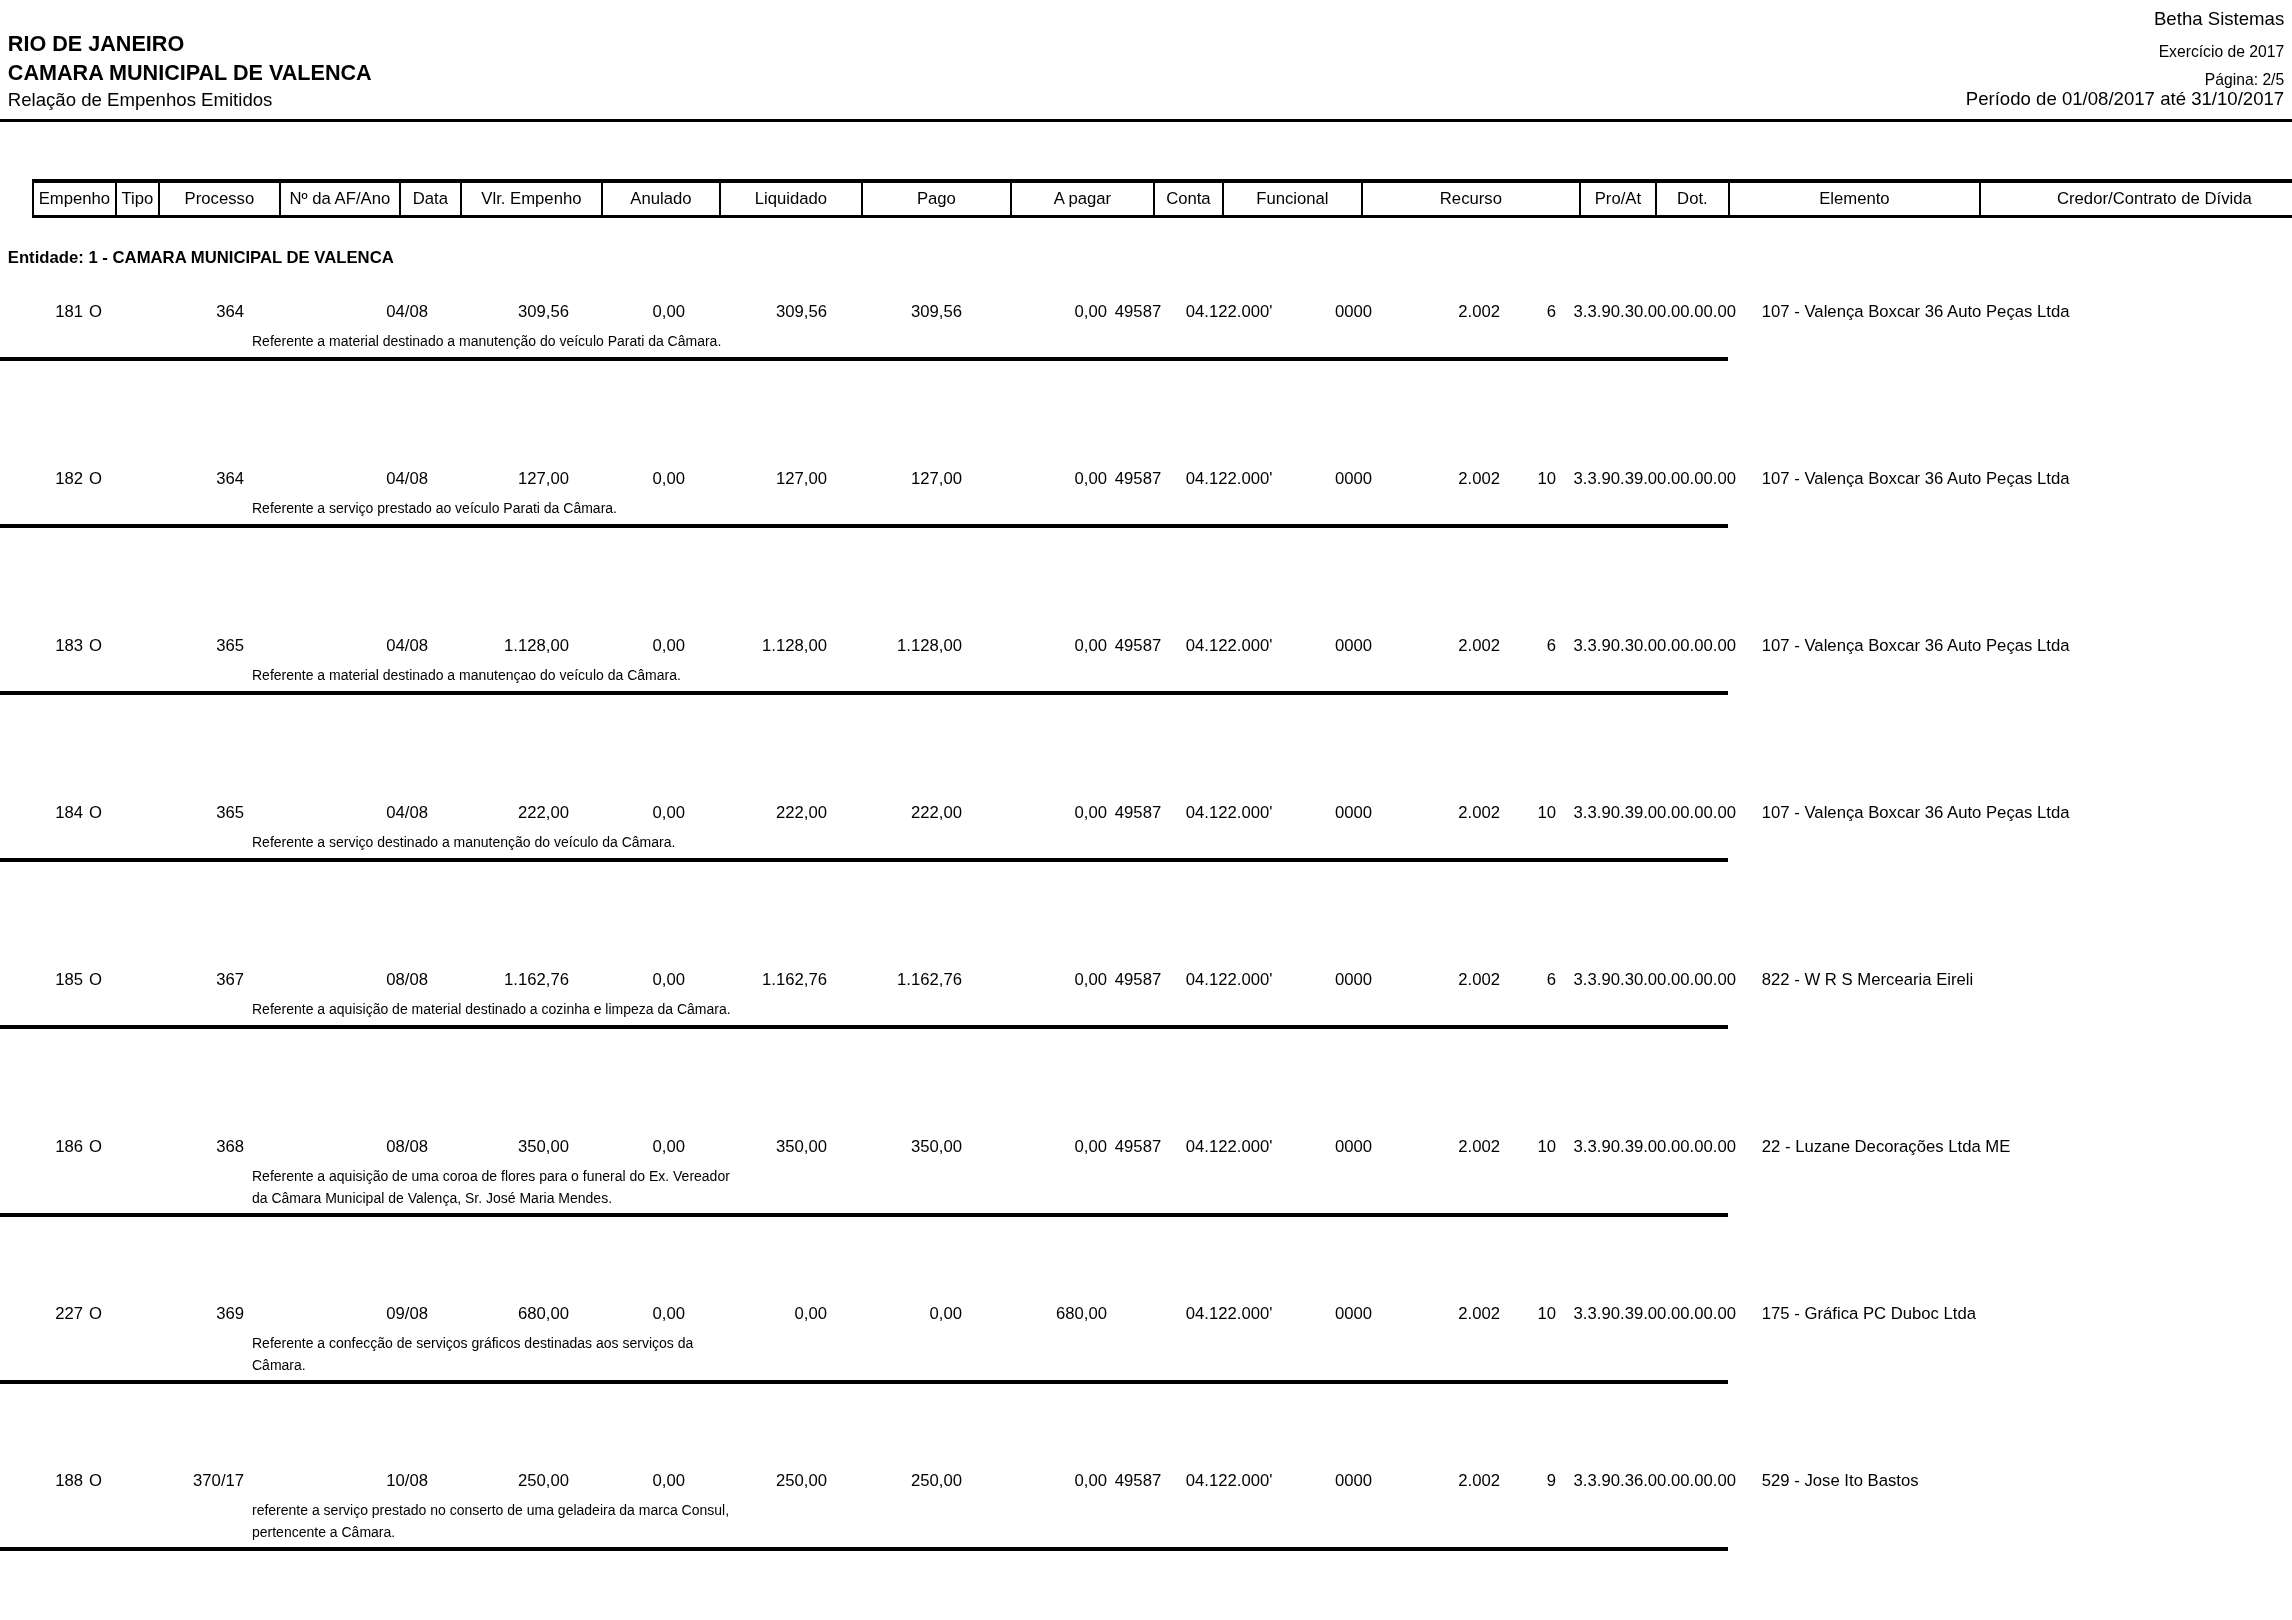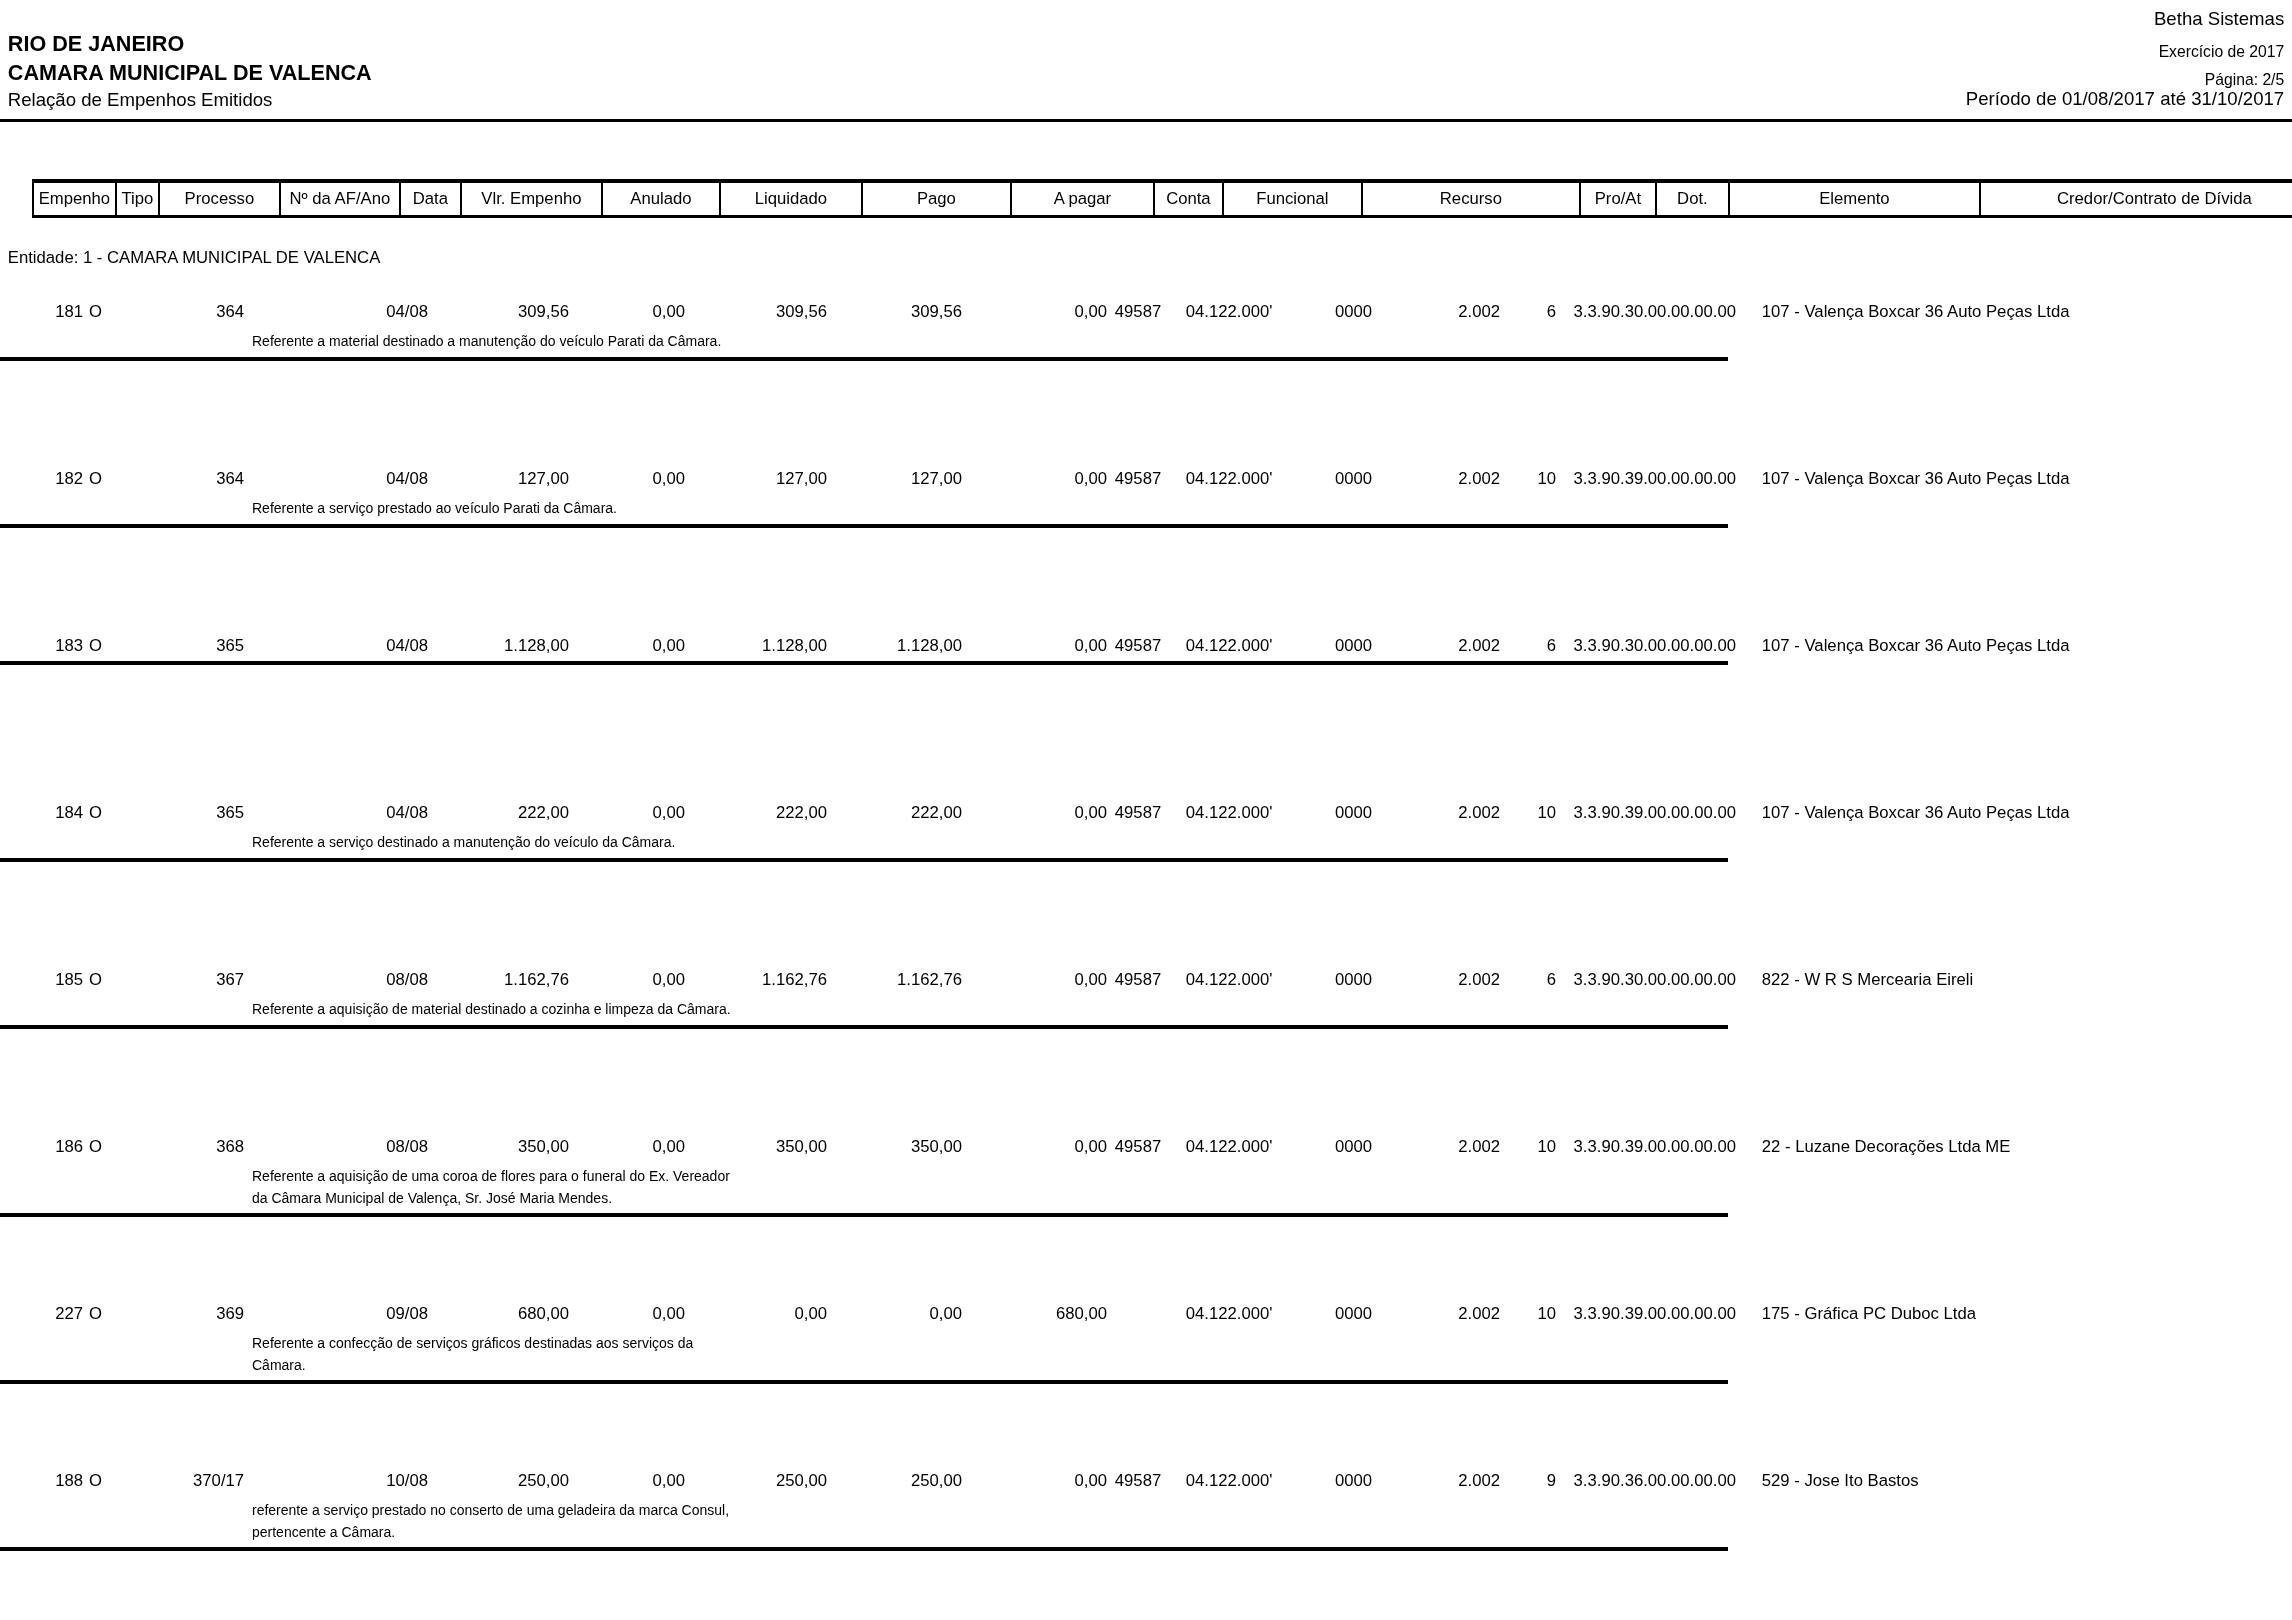--- a/index.html
+++ b/index.html
@@ -35,21 +35,21 @@
     text-align:center;white-space:nowrap;overflow:hidden;
     border-right:2px solid #000;
   }
   .th:last-child{border-right:none;}
   .h0{width:83px}.h1{width:43px}.h2{width:121px}.h3{width:120px}.h4{width:61px}
   .h5{width:141px}.h6{width:118px}.h7{width:142px}.h8{width:149px}.h9{width:143px}
   .h10{width:69px}.h11{width:139px}.h12{width:218px}.h13{width:76px}.h14{width:73px}
   .h15{width:251px}.h16{width:347px}
 
   
-  .group-label{position:absolute;left:7.8px;top:248px;font-size:16.7px;font-weight:normal;white-space:nowrap;}
+  .group-label{position:absolute;left:7.8px;top:248px;font-size:16.7px;font-weight:bold;white-space:nowrap;}
 
   
   .records{position:absolute;left:0;top:294px;width:2293px;}
   .rec{position:relative;height:167px;padding-top:7.8px;box-sizing:border-box;}
   .vals{display:flex;height:21.6px;font-size:16.7px;}
   .vals span{box-sizing:border-box;white-space:nowrap;overflow:visible;}
   .c0{width:83px;text-align:right;}
   .c1{width:43px;padding-left:5.9px;}
   .c2{width:121px;text-align:right;padding-right:2.9px;}
   .c3{width:120px;}
@@ -173,20 +173,23 @@
       <span class="c8">1.128,00</span>
       <span class="c9">0,00</span>
       <span class="c10">49587</span>
       <span class="c11">04.122.000'</span>
       <span class="c12">0000</span>
       <span class="c13">2.002</span>
       <span class="c14">6</span>
       <span class="c15">3.3.90.30.00.00.00.00</span>
       <span class="c16">107 - Valença Boxcar 36 Auto Peças Ltda</span>
     </div>
+    <div class="desc">
+          <div>Referente a material destinado a manutençao do veículo da Câmara.</div>
+        </div>
     <div class="sep"></div>
   </div>
 
   <div class="rec">
     <div class="vals">
       <span class="c0">184</span>
       <span class="c1">O</span>
       <span class="c2">365</span>
       <span class="c3"></span>
       <span class="c4">04/08</span>

